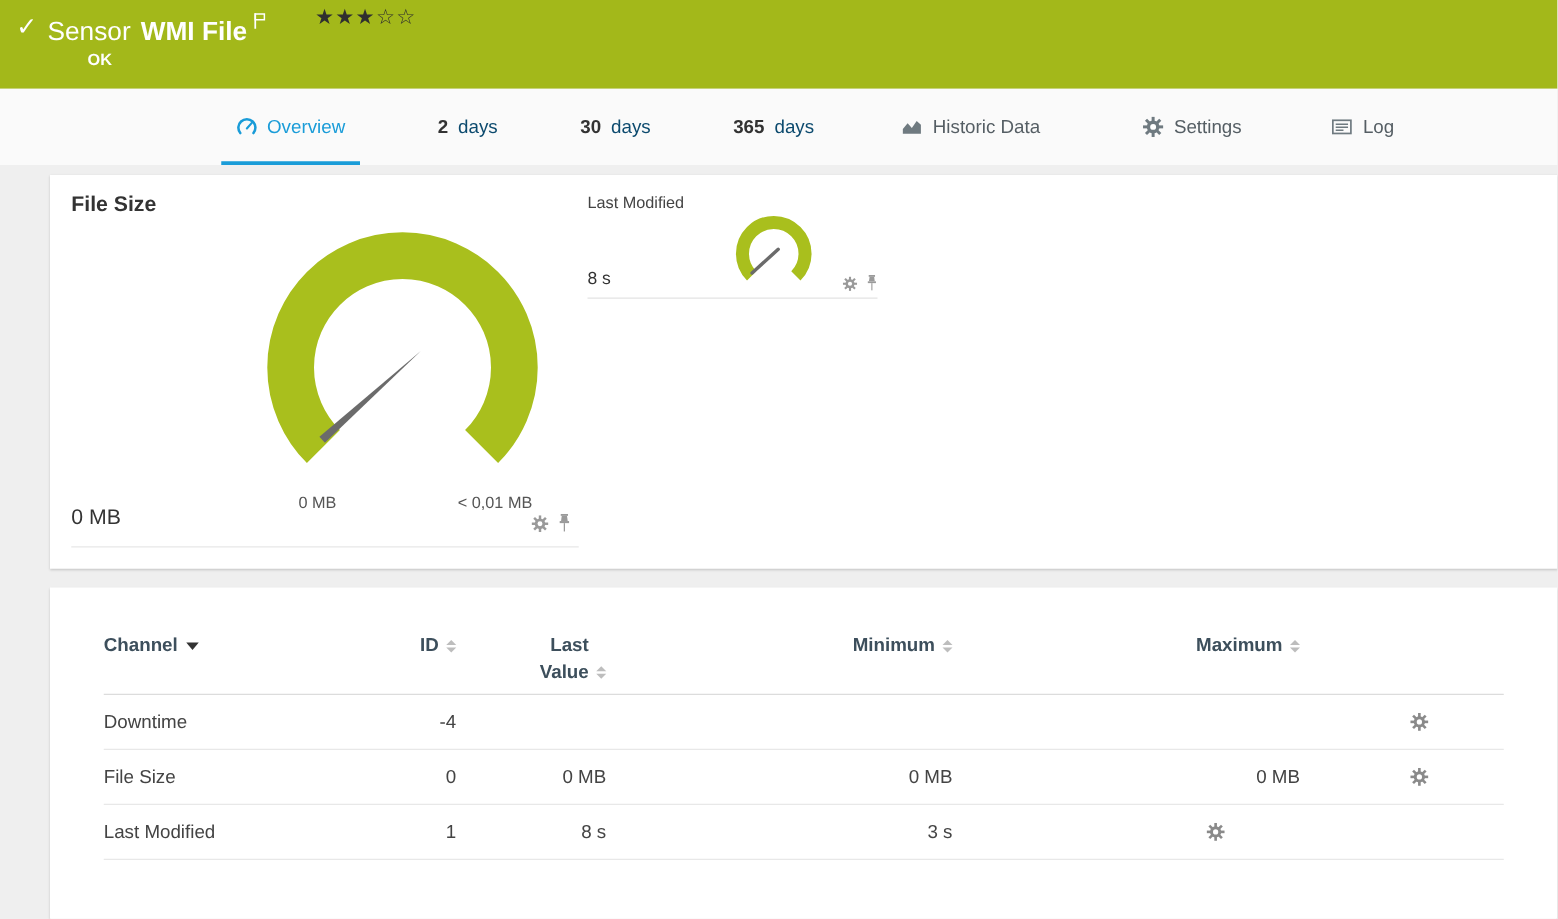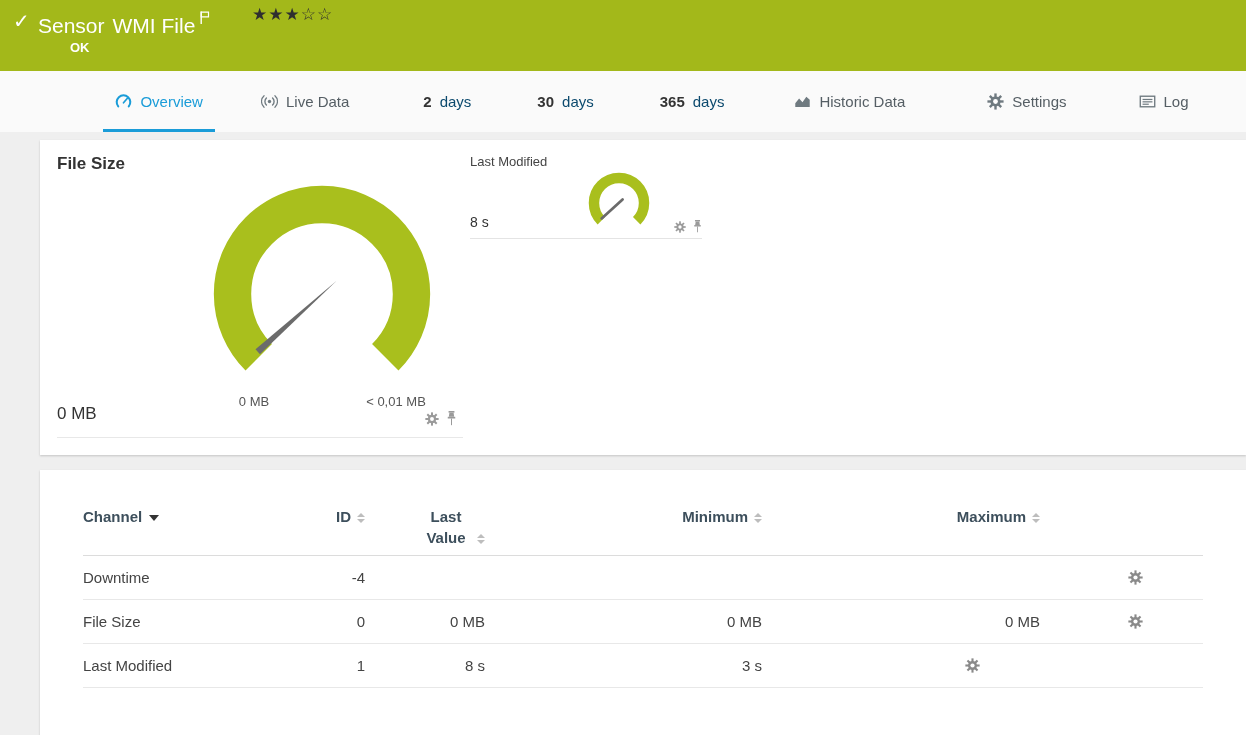--- a/index.html
+++ b/index.html
@@ -8,21 +8,21 @@
     font-family: "Liberation Sans", "DejaVu Sans", sans-serif;
     background:#efefef; color:#444; overflow:hidden; position:relative;
   }
   .page { position:absolute; inset:0; }
 
   
   .topbar { position:absolute; top:0; left:0; right:0; height:71px; background:#a3b81a; color:#fff; }
   .chk { position:absolute; left:13px; top:9px; font-size:20px; font-weight:bold; }
   .titleline { position:absolute; left:38px; top:6px; font-size:21px; white-space:nowrap; }
   .kind { margin-right:8px; }
-  .name { font-weight:normal; }
+  .name { font-weight:bold; }
   .flagicon { display:inline-block; vertical-align:super; margin-left:5px; }
   .stars { position:absolute; left:252px; top:4px; font-size:17px; color:#2f2f2f; letter-spacing:1px; cursor:pointer; }
   .status-ok { position:absolute; left:70px; top:40px; font-size:13px; font-weight:bold; }
 
   
   .tabs { position:absolute; top:71px; left:0; right:0; height:61px; background:#fafafa; display:flex; align-items:stretch;justify-content:center; }
   .tab { display:flex; align-items:center; gap:8px; padding:0 12px; font-size:15px; color:#555e64; cursor:pointer; white-space:nowrap; }
   .tab .ticon { width:17px; height:17px; color:#6f7a80; }
   .tab.active { color:#1a9cd8; box-shadow: inset 0 -3px 0 #1a9cd8; }
   .tab.active .ticon { color:#1a9cd8; }
@@ -52,21 +52,21 @@
   .mini-val { position:absolute; left:0; top:60px; font-size:14px; color:#333; }
   .widget-icons.mini { right:0; top:66px; }
   .mini-underline { position:absolute; left:0; top:84px; width:232px; border-top:1px solid #e4e4e4; }
 
   
   .tbl { padding:36px 43px 0 43px; }
   .trow { display:grid; grid-template-columns:240px 42px 120px 277px 278px 1fr; align-items:center; }
   .thead { align-items:flex-start; padding-bottom:7px; border-bottom:1px solid #dcdcdc; min-height:48px; line-height:21px; }
   .th { font-weight:bold; color:#3d4f5c; font-size:15px; }
   .c-right { text-align:right; }
-  .lv-wrap { display:inline-block; max-width:50px; text-align:center; }
+  .lv-wrap { display:inline-block; max-width:50px; text-align:right; }
   .body-row { height:44px; font-size:15px; color:#444; border-bottom:1px solid #e8e8e8; }
   .c-gear { display:flex; justify-content:flex-end; padding-right:60px; color:#8a8a8a; }
   .c-gear svg { cursor:pointer; }
 
   .caret-down { display:inline-block; width:0; height:0; border-left:5px solid transparent; border-right:5px solid transparent; border-top:6px solid #333; margin-left:7px; vertical-align:middle; }
   .sort { display:inline-flex; flex-direction:column; gap:2px; margin-left:6px; vertical-align:middle; }
   .sort i { display:block; width:0; height:0; border-left:4px solid transparent; border-right:4px solid transparent; }
   .sort .u { border-bottom:4px solid #bdbdbd; }
   .sort .d { border-top:4px solid #bdbdbd; }
 
@@ -139,26 +139,20 @@
     <span class="stars">★★★☆☆</span>
     <div class="status-ok">OK</div>
   </header>
 
   <nav class="tabs">
     <div class="tab active" style="margin-left:58px;">
       <svg class="ticon">
           <use href="#i-speedo"></use>
         </svg>
       <span>Overview</span>
-    </div>
-    <div class="tab" style="margin-left:34px;">
-      <svg class="ticon">
-          <use href="#i-live"></use>
-        </svg>
-      <span>Live Data</span>
     </div>
     <div class="tab" style="margin-left:50px;">
       <span class="tnum">2</span>
       <span class="tdays">days</span>
     </div>
     <div class="tab" style="margin-left:42px;">
       <span class="tnum">30</span>
       <span class="tdays">days</span>
     </div>
     <div class="tab" style="margin-left:42px;">

